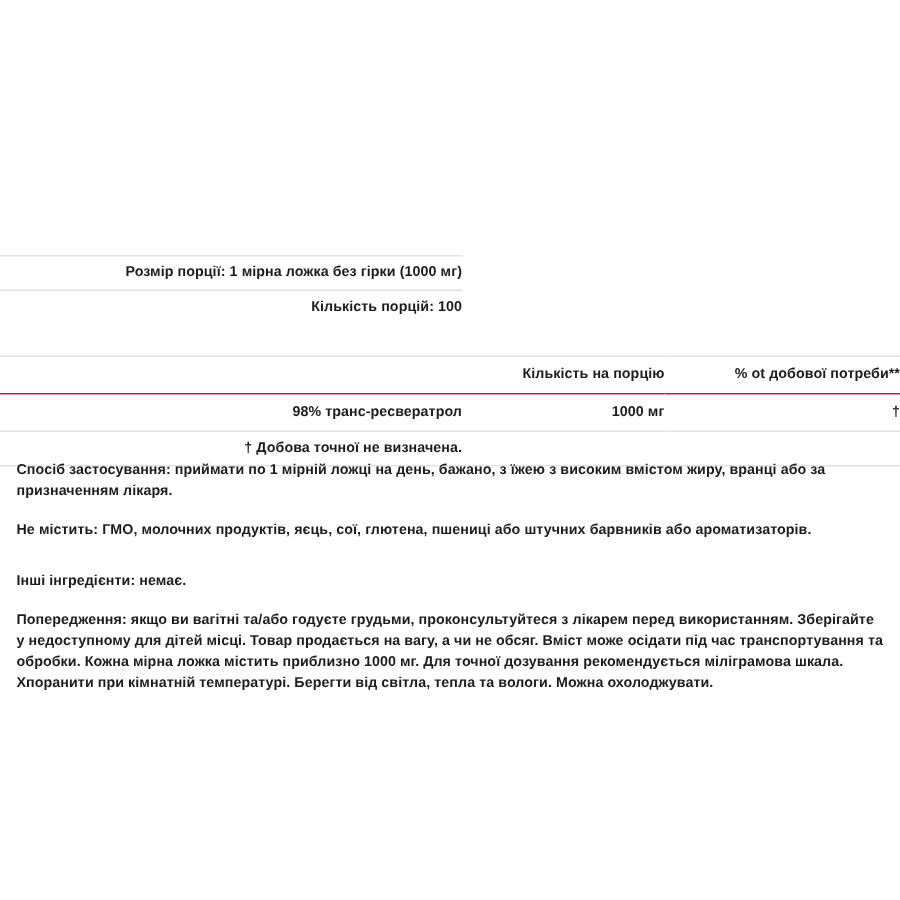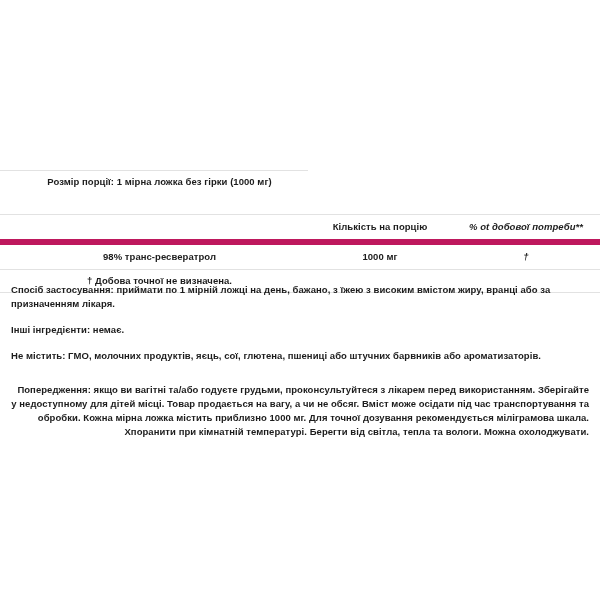--- a/index.html
+++ b/index.html
@@ -36,26 +36,26 @@
   .facts-table {
     width: 100%;
     border-collapse: collapse;
     table-layout: fixed;
   }
 
   .facts-table td,
   .facts-table th {
     padding: 0;
     vertical-align: middle;
-    text-align: center;
+    text-align: right;
   }
 
   .col-name    { width: 308px; }
   .col-amount  { width: 135px; margin-top: 21px; }
-  .col-dv      { width: 157px; font-style: italic; }
+  .col-dv      { width: 157px; }
 
   
   .cell {
     font-size: 9.5px;
     font-weight: bold;
     line-height: 12px;
     letter-spacing: 0.05px;
     color: #1c1c1c;
     padding: 5px 0 5px 11px;
     white-space: nowrap;
@@ -66,48 +66,48 @@
 
   .row-serv td.col-name      { border-top: 1px solid #e2e2e2; }
   .row-serv td.col-amount,
   .row-serv td.col-dv        { border-top: none; }
 
   .row-count td.col-name     { border-top: 1px solid #e2e2e2; }
   .row-count td.col-amount,
   .row-count td.col-dv       { border-top: none; }
 
   .row-head td               { border-top: 1px solid #e2e2e2; }
-  .row-item td               { border-top: 6px solid #be185d; }
+  .row-item td               { border-top: 1px solid #be185d; }
   .row-note td               { border-top: 1px solid #e2e2e2;
                                border-bottom: 1px solid #e2e2e2; }
 
   .row-head .cell            { padding-top: 6px; padding-bottom: 6px; }
   .row-item .cell            { padding-top: 6px; padding-bottom: 6px; }
   .row-note .cell            { padding-top: 5px; padding-bottom: 5px; }
 
   .spacer-cell               { height: 21px; }
 
   
   .body-copy {
     position: absolute;
     left: 11px;
-    top: 283px;
+    top: 307px;
     width: 578px;
   }
 
   .para {
     font-size: 9.5px;
     font-weight: bold;
     line-height: 14px;
     letter-spacing: 0.05px;
     color: #1c1c1c;
     margin: 0 0 12px 0;
     text-align: left;
   }
-  .para:last-child { margin-bottom: 0; text-align: right; }
+  .para:last-child { margin-bottom: 0; }
 
   .para.warn { margin-bottom: 0; }
 
   .gap-large { margin-bottom: 20px; }
 </style>
 </head>
 <body>
 
 <div class="page">
 
@@ -125,20 +125,31 @@
             <div class="cell">Розмір порції: 1 мірна ложка без гірки (1000 мг)</div>
           </td>
           <td class="col-amount">
               <div class="cell">&nbsp;</div>
             </td>
           <td class="col-dv">
               <div class="cell">&nbsp;</div>
             </td>
         </tr>
 
+        <tr class="row-count">
+          <td class="col-name">
+            <div class="cell">Кількість порцій: 100</div>
+          </td>
+          <td class="col-amount">
+              <div class="cell">&nbsp;</div>
+            </td>
+          <td class="col-dv">
+              <div class="cell">&nbsp;</div>
+            </td>
+        </tr>
 
         <tr>
           <td class="col-name">
               <div class="spacer-cell"></div>
             </td>
           <td class="col-amount">
               <div class="spacer-cell"></div>
             </td>
           <td class="col-dv">
               <div class="spacer-cell"></div>
@@ -182,21 +193,21 @@
         </tr>
 
       </tbody>
     </table>
   </div>
 
   <div class="body-copy">
 
     <p class="para">Спосіб застосування: приймати по 1 мірній ложці на день, бажано, з їжею з високим вмістом жиру, вранці або за призначенням лікаря.</p>
 
+    <p class="para gap-large">Не містить: ГМО, молочних продуктів, яєць, сої, глютена, пшениці або штучних барвників або ароматизаторів.</p>
+
     <p class="para">Інші інгредієнти: немає.</p>
 
-    <p class="para gap-large">Не містить: ГМО, молочних продуктів, яєць, сої, глютена, пшениці або штучних барвників або ароматизаторів.</p>
-
     <p class="para warn">Попередження: якщо ви вагітні та/або годуєте грудьми, проконсультуйтеся з лікарем перед використанням. Зберігайте у недоступному для дітей місці. Товар продається на вагу, а чи не обсяг. Вміст може осідати під час транспортування та обробки. Кожна мірна ложка містить приблизно 1000 мг. Для точної дозування рекомендується міліграмова шкала. Хпоранити при кімнатній температурі. Берегти від світла, тепла та вологи. Можна охолоджувати.</p>
 
   </div>
 
 </div>
 
 </body></html>

